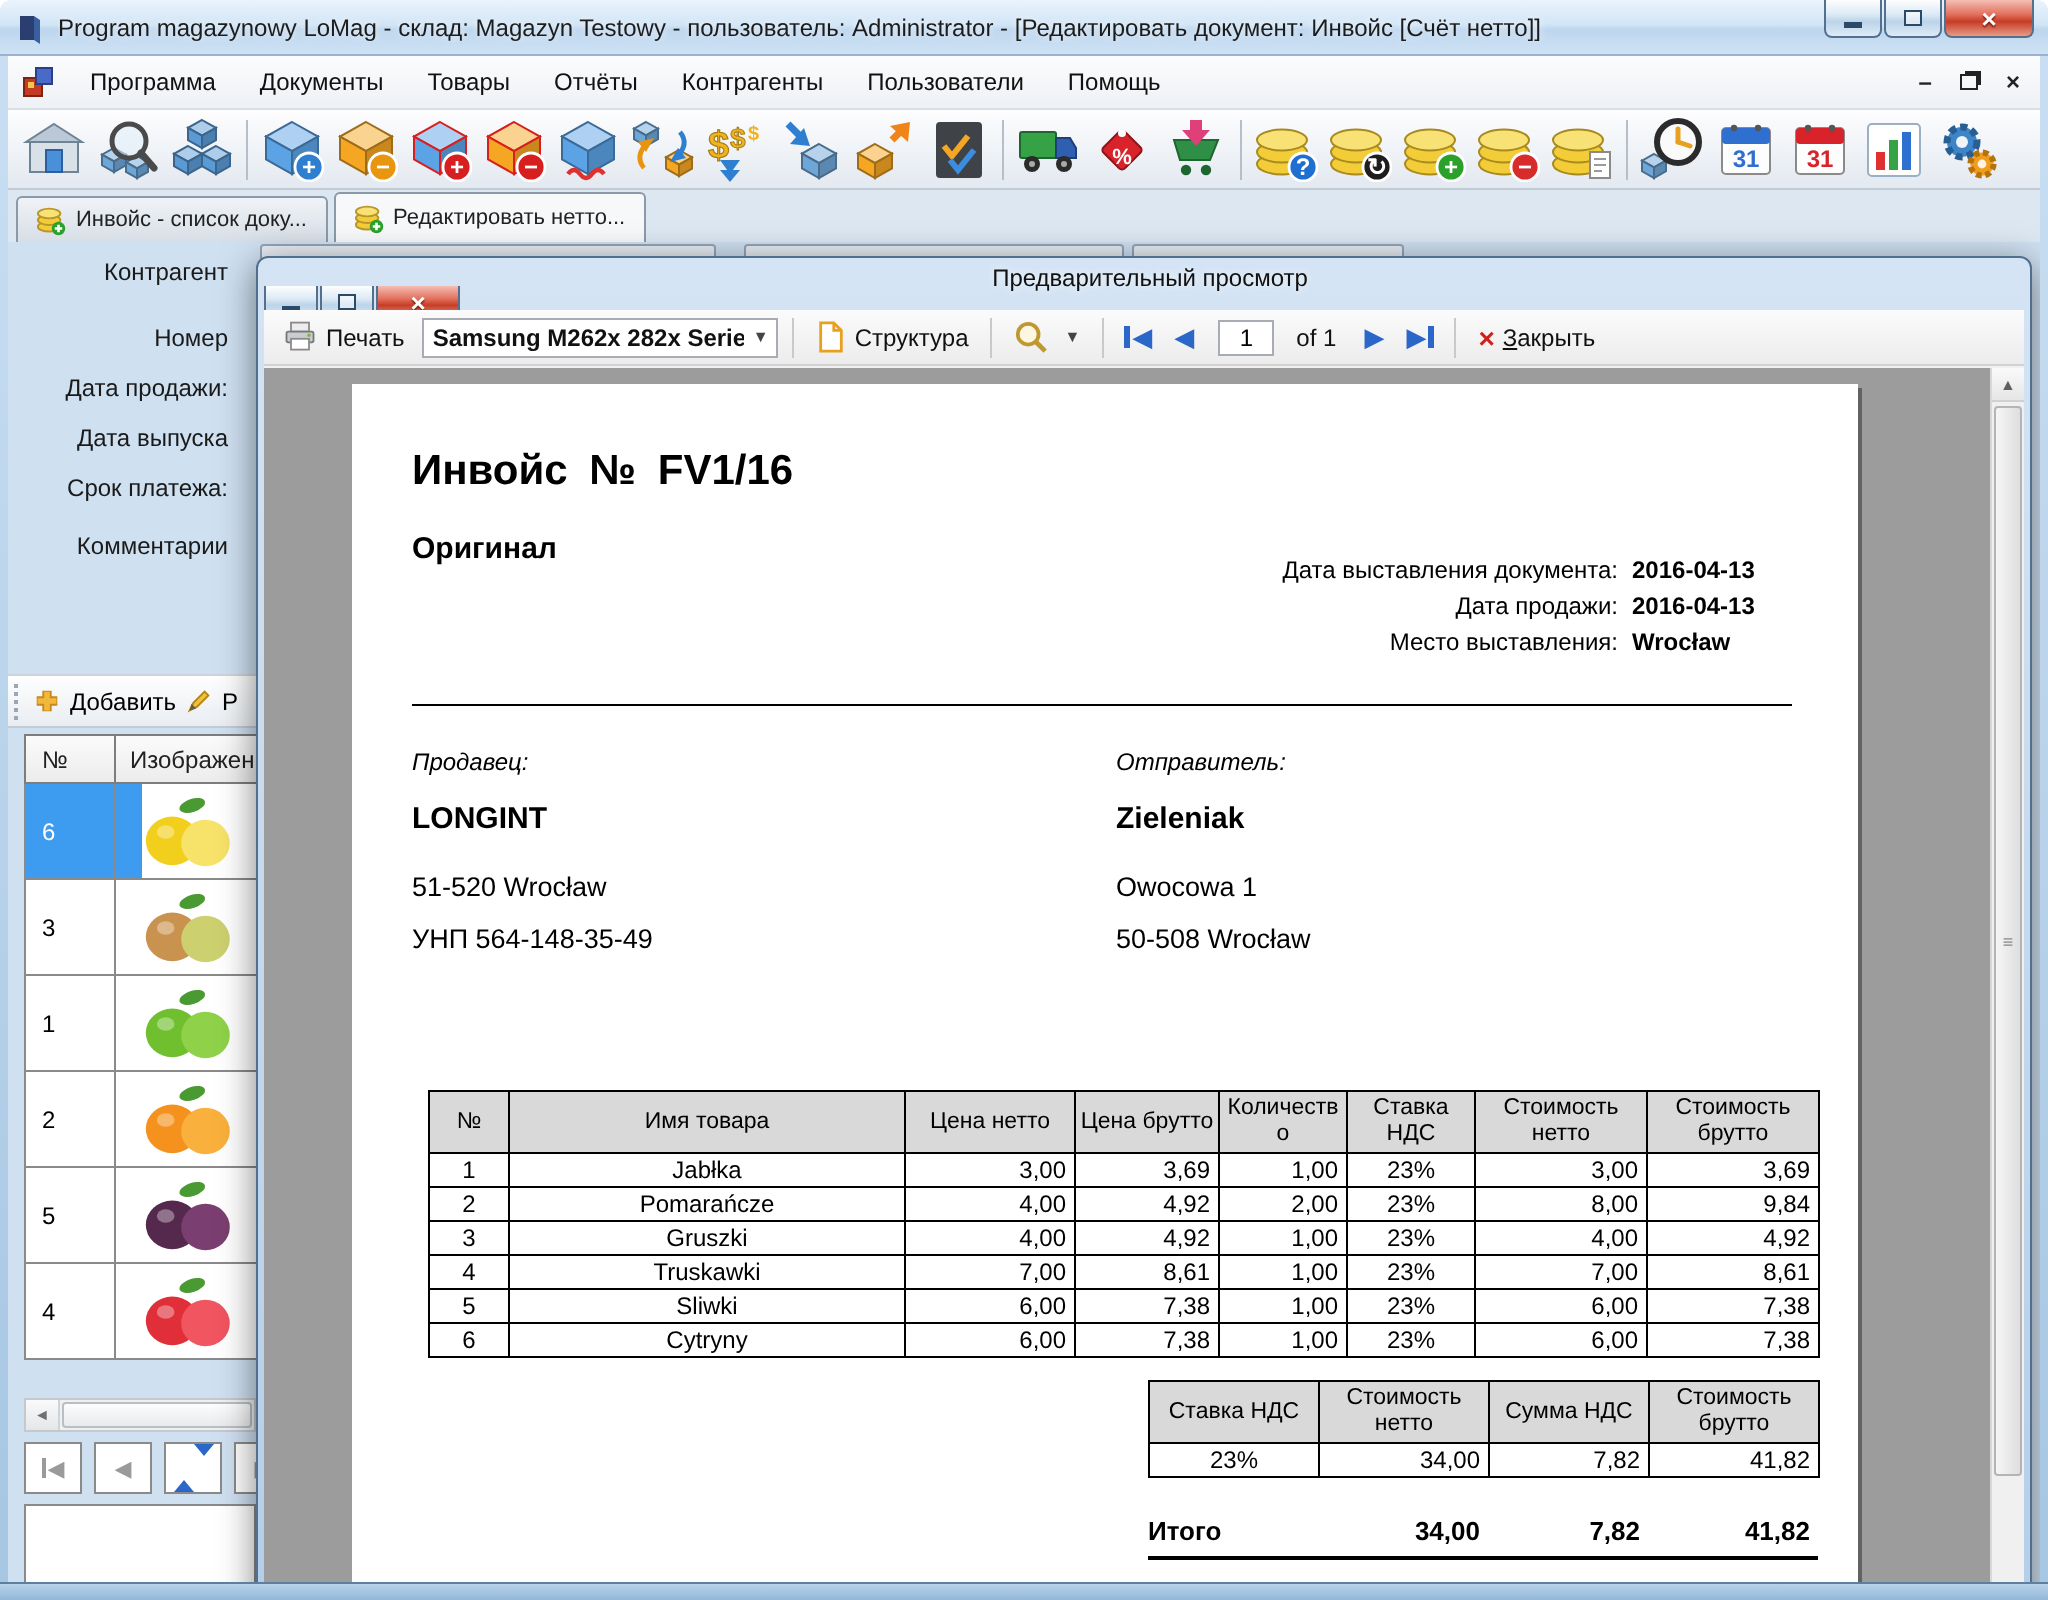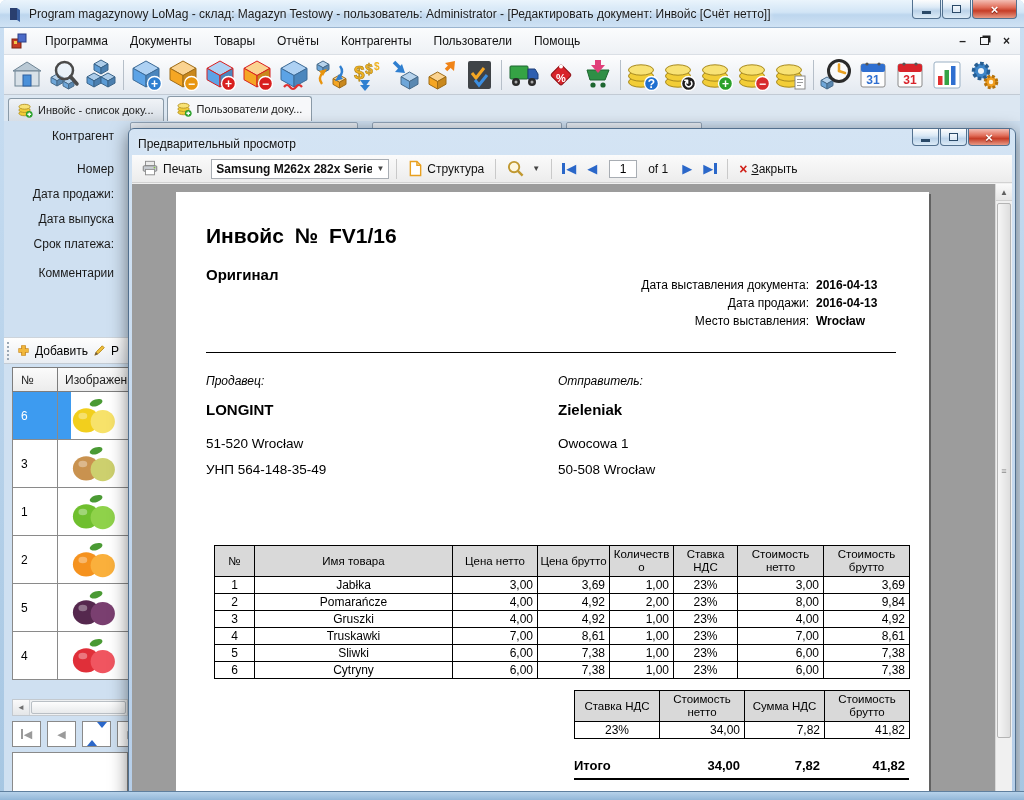--- a/index.html
+++ b/index.html
@@ -83,21 +83,21 @@
   .nbar-g { width:2px; height:10px; background:#9a9a9a; }
   .tri { width:0; height:0; border-left:5px solid transparent; border-right:5px solid transparent; }
   .tri.up { border-bottom:6px solid #2a67c9; margin-bottom:2px; }
   .tri.down { border-top:6px solid #2a67c9; }
   .white-box { position:absolute; top:631px; left:8px; width:116px; height:40px; background:#fff; border:1px solid #8a8a8a; }
 
   
   .dialog { position:absolute; left:128px; top:128px; width:888px; height:700px; z-index:10;
     background:linear-gradient(#d4e4f4,#b4cde8); border:1px solid #52708e; border-radius:6px 6px 0 0;
     box-shadow:0 4px 18px rgba(0,0,0,.5); padding:3px; }
-  .dlg-title { height:23px; display:flex; align-items:center; }
+  .dlg-title { height:23px; display:flex; align-items:center;flex-direction:column; }
   .dlg-title-text { flex:1; font-size:12px; color:#111; margin-left:6px; text-shadow:0 0 5px rgba(255,255,255,.9); }
   .dlg-btns { display:flex; gap:1px; align-self:flex-start; margin-top:-3px; margin-right:2px; }
   .dlg-btns .wbtn { width:27px; height:17px; }
   .dlg-btns .wbtn.close { width:42px; }
   .dlg-body { position:absolute; left:3px; right:3px; top:26px; bottom:0; background:#f0f0f0; overflow:hidden; }
   .dlg-toolbar { height:28px; background:linear-gradient(#fbfbfb,#ececec); border-bottom:1px solid #d2d2d2;
     display:flex; align-items:center; padding:0 5px; gap:5px; font-size:12px; color:#111; }
   .dt-btn { display:flex; align-items:center; gap:4px; padding:2px 4px; border-radius:2px; }
   .dt-sep { width:1px; height:20px; background:#c9c9c9; margin:0 2px; }
   .combo { display:flex; align-items:center; width:178px; height:20px; border:1px solid #a8adb3; background:#fff; padding:0 4px; font-size:12px;font-weight:bold; }
@@ -470,21 +470,21 @@
       <span>Инвойс - список доку...</span>
     </div>
     <div class="tab active">
       <svg viewBox="0 0 16 16">
           <ellipse cx="7" cy="11" rx="6" ry="2.6" fill="#f2cd37" stroke="#b8962a"></ellipse>
           <ellipse cx="7" cy="7.5" rx="6" ry="2.6" fill="#f2cd37" stroke="#b8962a"></ellipse>
           <ellipse cx="7" cy="4" rx="6" ry="2.6" fill="#f8e275" stroke="#b8962a"></ellipse>
           <circle cx="12" cy="12" r="3.6" fill="#2ba12b"></circle>
           <path d="M12 10 v4 M10 12 h4" stroke="#fff" stroke-width="1.4"></path>
         </svg>
-      <span>Пользователи доку...</span>
+      <span>Редактировать нетто...</span>
     </div>
   </div>
 
   <div class="content">
     <div class="ghost" style="left:126px; width:228px;"></div>
     <div class="ghost" style="left:368px; width:190px;"></div>
     <div class="ghost" style="left:562px; width:136px;"></div>
 
     <div>
 

